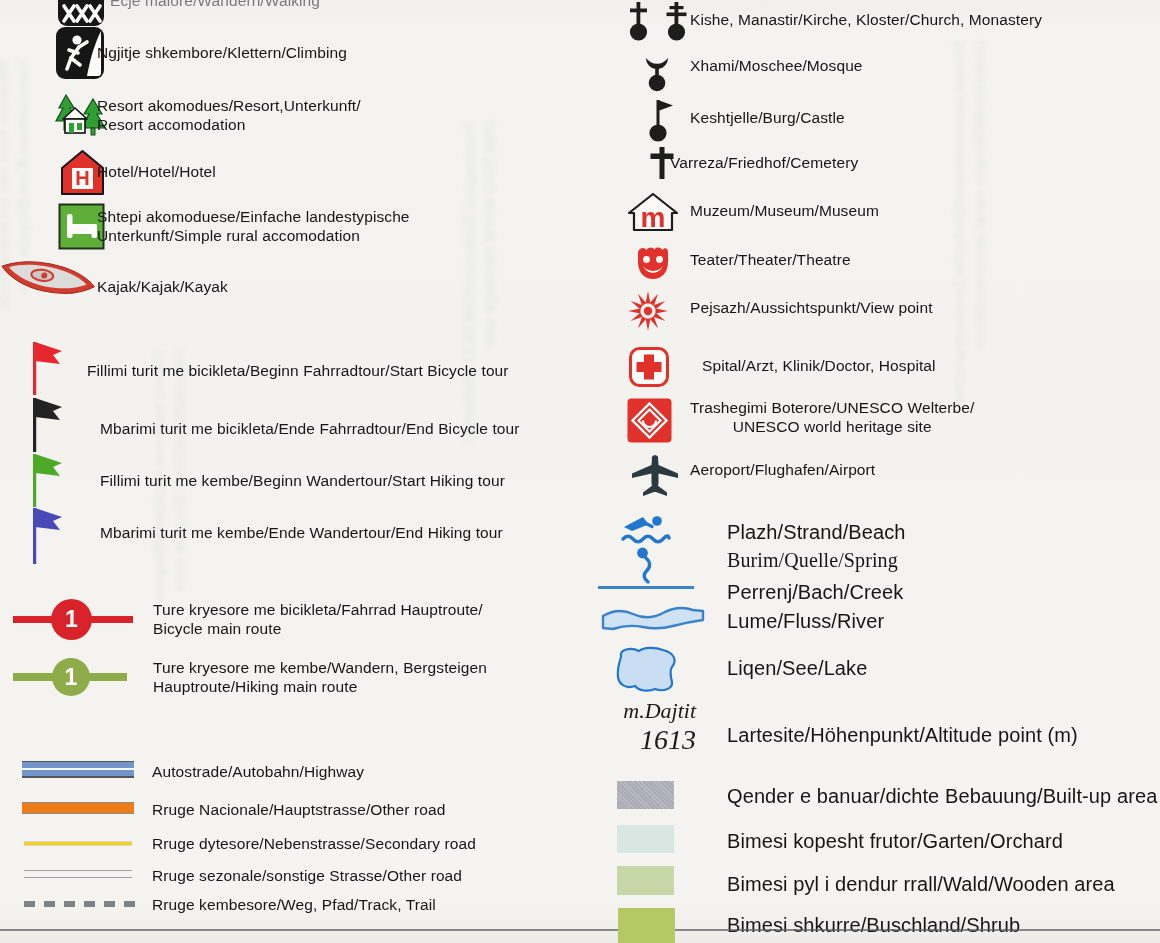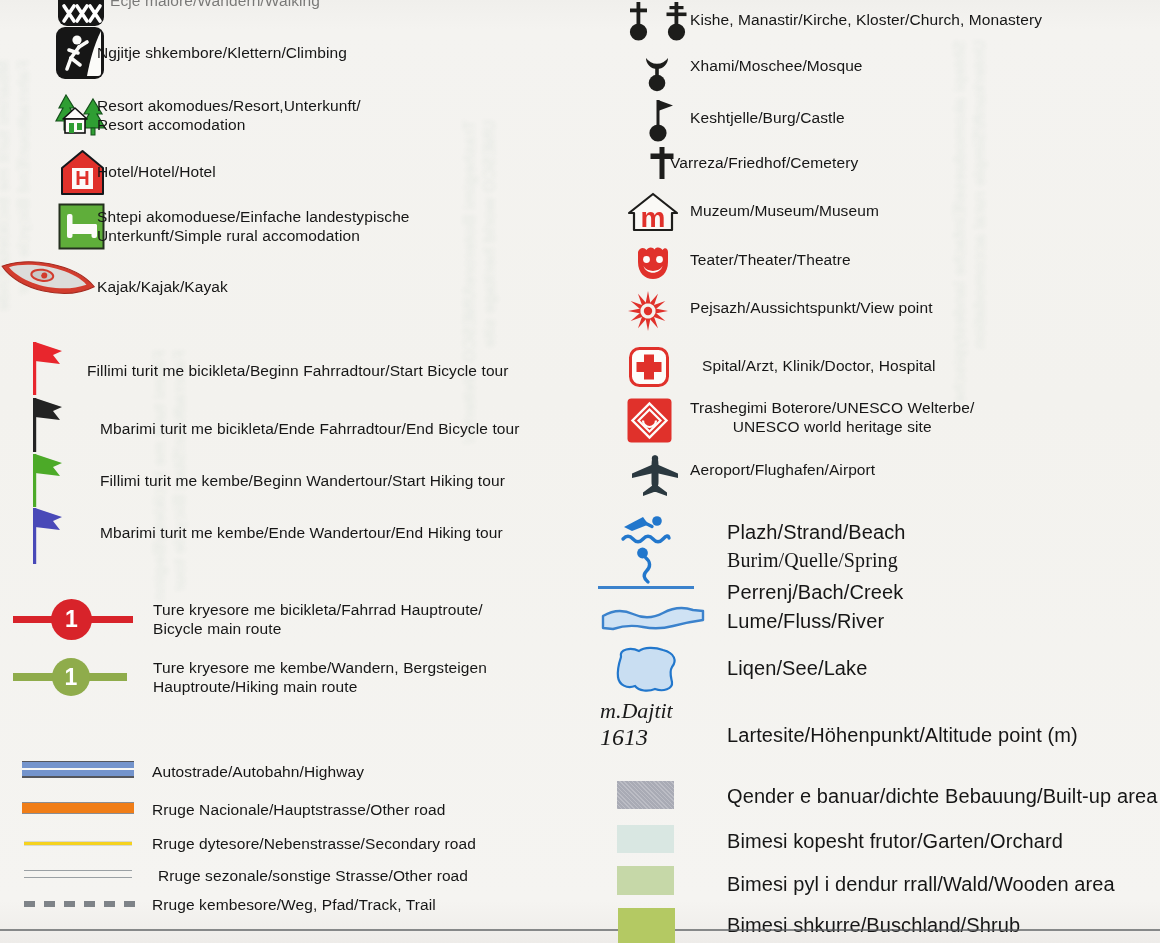--- a/index.html
+++ b/index.html
@@ -7,24 +7,24 @@
   #canvas{position:relative;width:1160px;height:943px;overflow:hidden;
     background:linear-gradient(180deg,#f0efec 0,#f4f3f0 30px,#f3f2ee 400px,#f5f4f1 900px,#eeece9 943px);}
   .sym{position:absolute;display:block;}
   .sym svg{display:block;width:100%;height:100%;}
   .lbl{position:absolute;font-size:15.5px;line-height:1.22;color:#161616;white-space:pre-line;letter-spacing:.1px;}
   .lbl.sm{font-size:20px;}
   .lbl.clipped{opacity:.55;}
   .badge{position:absolute;border-radius:50%;display:flex;align-items:center;justify-content:center;
     color:#fff;font-weight:bold;font-size:23px;font-family:"Liberation Sans",sans-serif;}
   .routeline{position:absolute;}
-  .alt-sample{position:absolute;text-align:left;font-family:"Liberation Serif",serif;font-style:italic;color:#1a1a1a;}
+  .alt-sample{position:absolute;text-align:right;font-family:"Liberation Serif",serif;font-style:italic;color:#1a1a1a;}
   .alt-name{font-size:22px;display:block;}
   .alt-dot{width:5px;height:5px;border-radius:50%;background:#111;margin:2px auto;}
-  .alt-val{font-size:24px;display:block;}
+  .alt-val{font-size:28px;display:block;}
   .swatch{position:absolute;}
   .showthrough{position:absolute;writing-mode:vertical-rl;transform:scaleX(-1);
     color:#2f6a4e;opacity:.055;filter:blur(2px);font-size:17px;font-weight:bold;pointer-events:none;white-space:pre-line;}
   .bottomrule{position:absolute;left:0;right:0;top:929px;height:2px;background:#595c60;opacity:.7;z-index:1;}
   .z2{z-index:2;}
 </style>
 </head>
 <body>
 
 <div id="canvas">
@@ -160,21 +160,21 @@
   <div class="routeline" style="left:22px;top:761px;width:112px;height:17px;background:linear-gradient(to bottom,#54565c 0 1.5px,#7494cc 1.5px 7px,#f7f7f5 7px 9.5px,#7494cc 9.5px 15.5px,#54565c 15.5px 17px);"></div>
   <span class="lbl" style="left:152px;top:763px;">Autostrade/Autobahn/Highway</span>
 
   <div class="routeline" style="left:22px;top:802px;width:112px;height:12px;background:linear-gradient(to bottom,#8a8d93 0 1px,#f07d17 1px 11px,#8a8d93 11px 12px);"></div>
   <span class="lbl" style="left:152px;top:801px;">Rruge Nacionale/Hauptstrasse/Other road</span>
 
   <div class="routeline" style="left:24px;top:841px;width:108px;height:5px;background:linear-gradient(to bottom,#d8d8d2 0 1px,#f5d21f 1px 4px,#d8d8d2 4px 5px);"></div>
   <span class="lbl" style="left:152px;top:835px;">Rruge dytesore/Nebenstrasse/Secondary road</span>
 
   <div class="routeline" style="left:24px;top:870px;width:108px;height:8px;background:linear-gradient(to bottom,#9aa0a4 0 1px,transparent 1px 7px,#9aa0a4 7px 8px);"></div>
-  <span class="lbl" style="left:158px;top:867px;">Rruge sezonale/sonstige Strasse/Other road</span>
+  <span class="lbl" style="left:152px;top:867px;">Rruge sezonale/sonstige Strasse/Other road</span>
 
   <div class="routeline" style="left:24px;top:901px;width:112px;height:5.5px;background:repeating-linear-gradient(90deg,#7e8388 0 11px,transparent 11px 20px);"></div>
   <span class="lbl" style="left:152px;top:896px;">Rruge kembesore/Weg, Pfad/Track, Trail</span>
 
   <span class="sym" style="left:622px;top:2px;width:80px;height:40px;">
     <svg viewBox="0 0 80 40">
         <g fill="#1d1d1b">
       <rect x="14.5" y="0" width="3.8" height="24"></rect>
           <rect x="8" y="6.5" width="17" height="3.8"></rect>
           <circle cx="16.5" cy="30" r="8.6"></circle>

